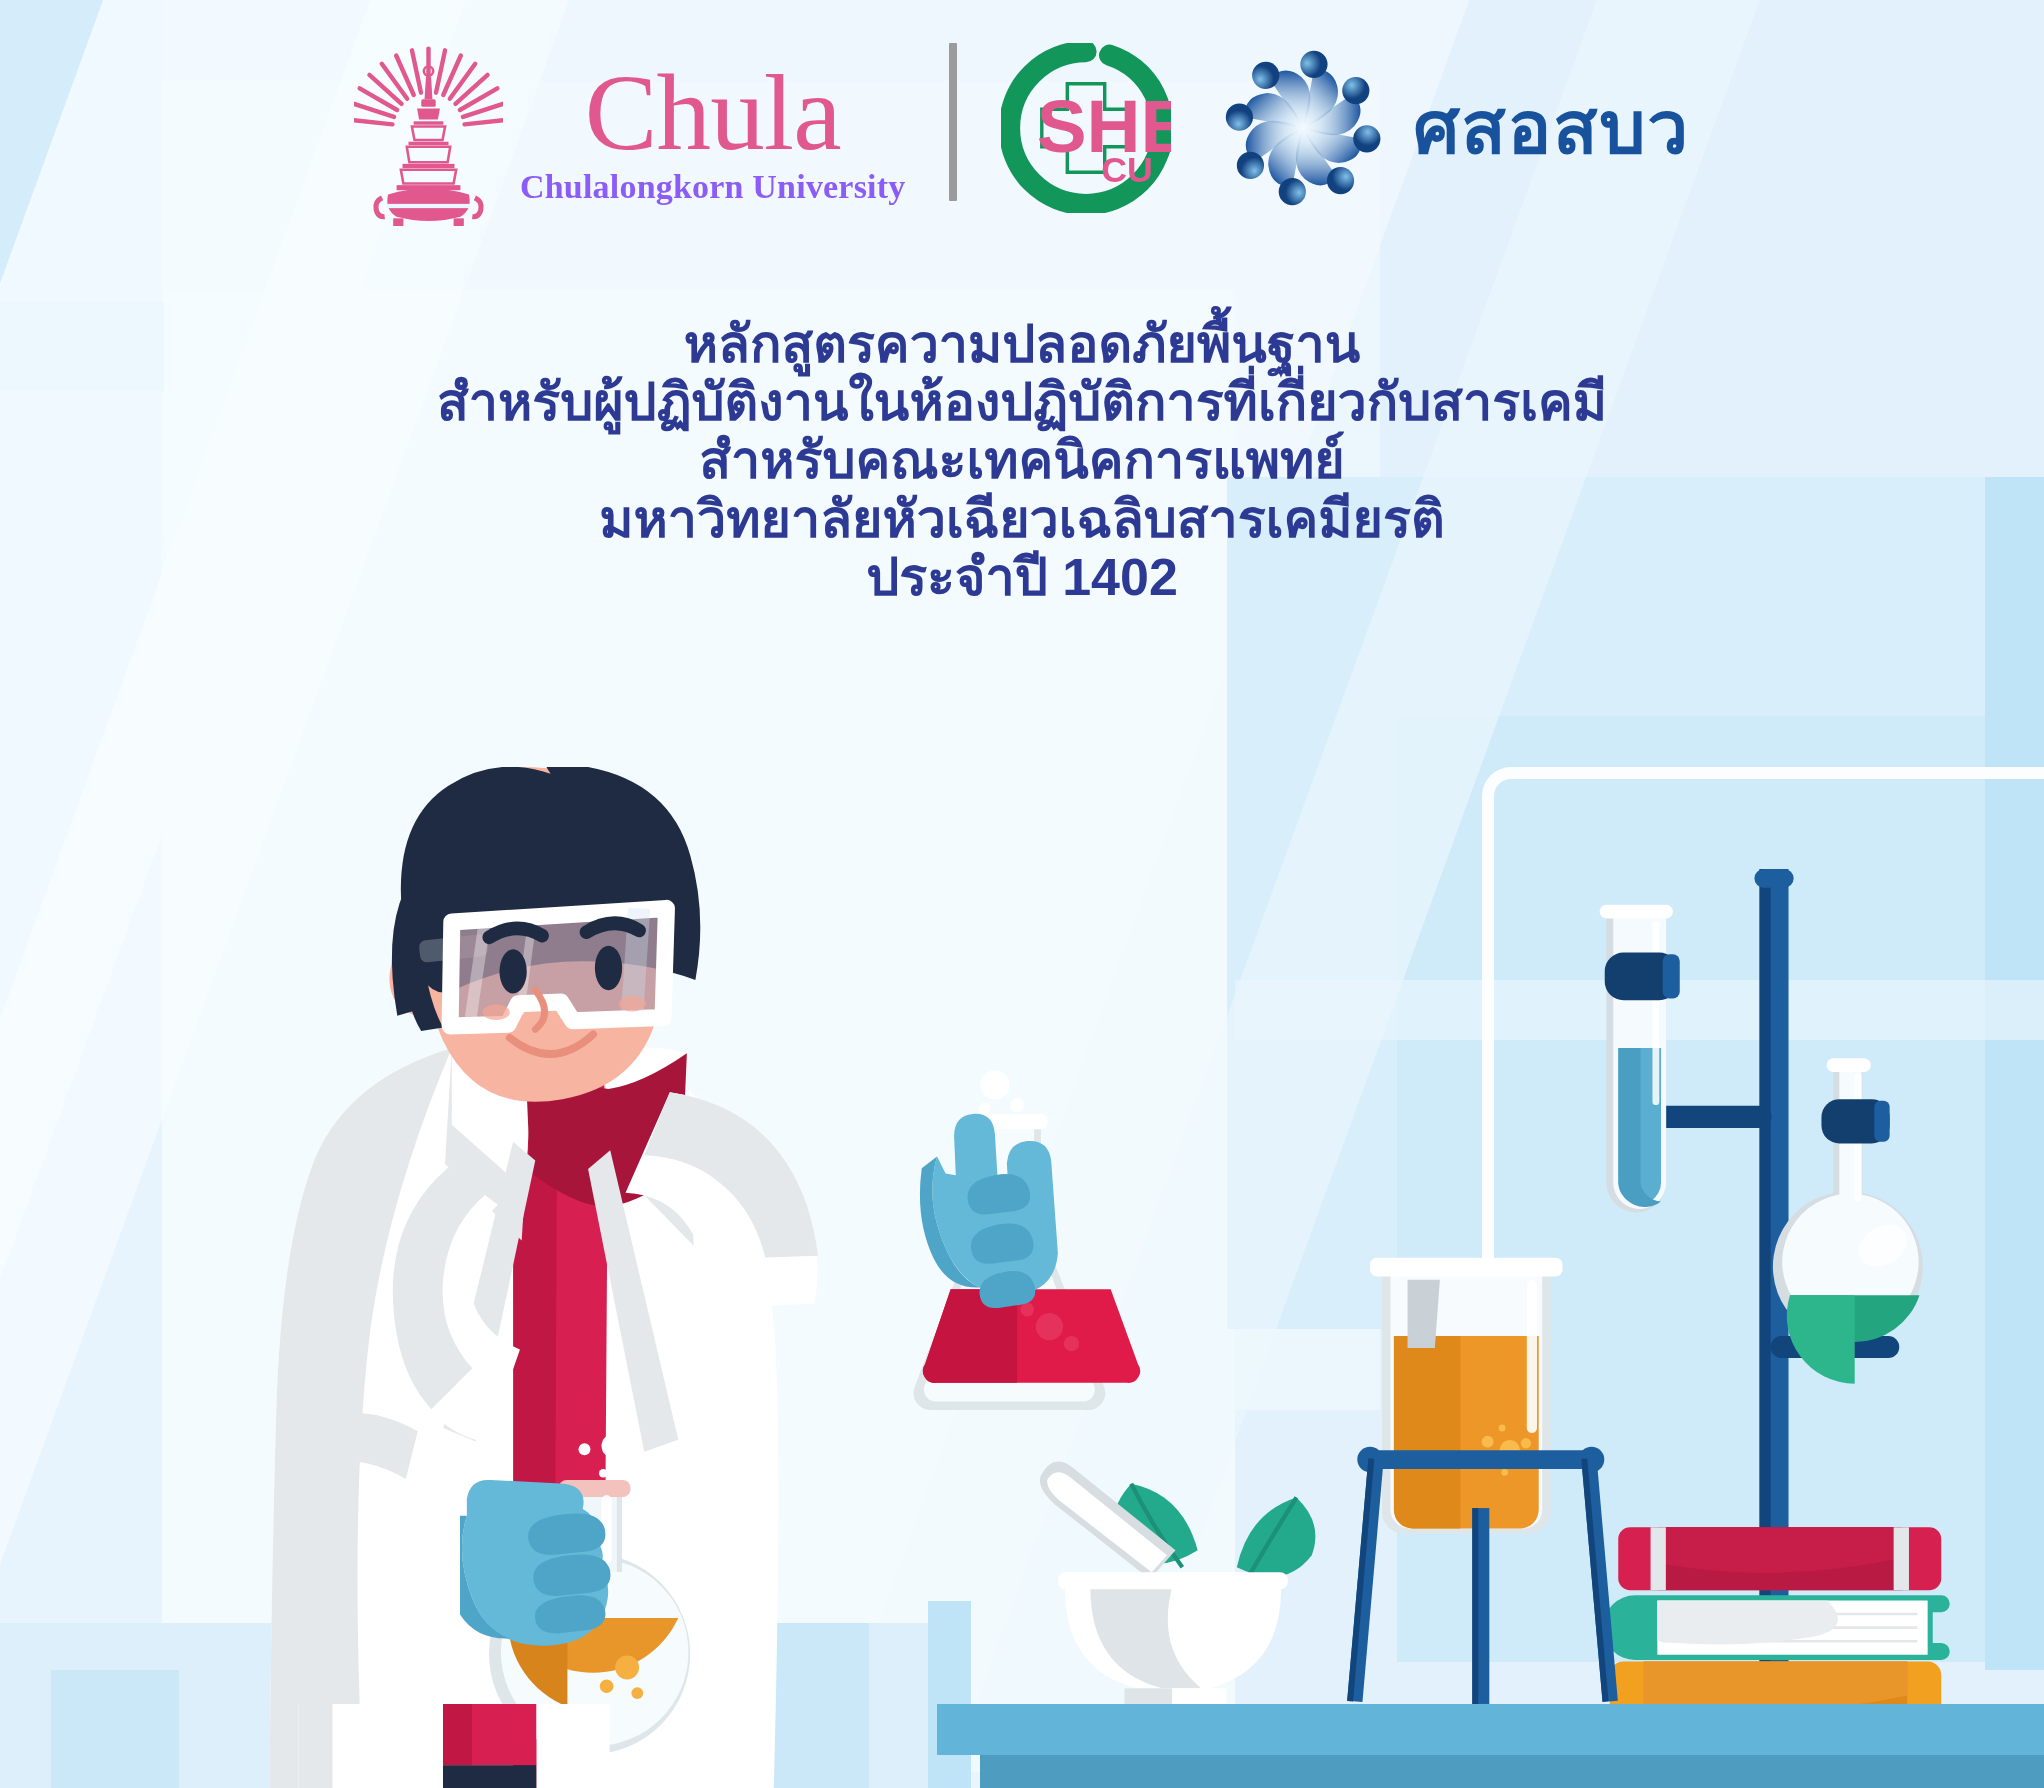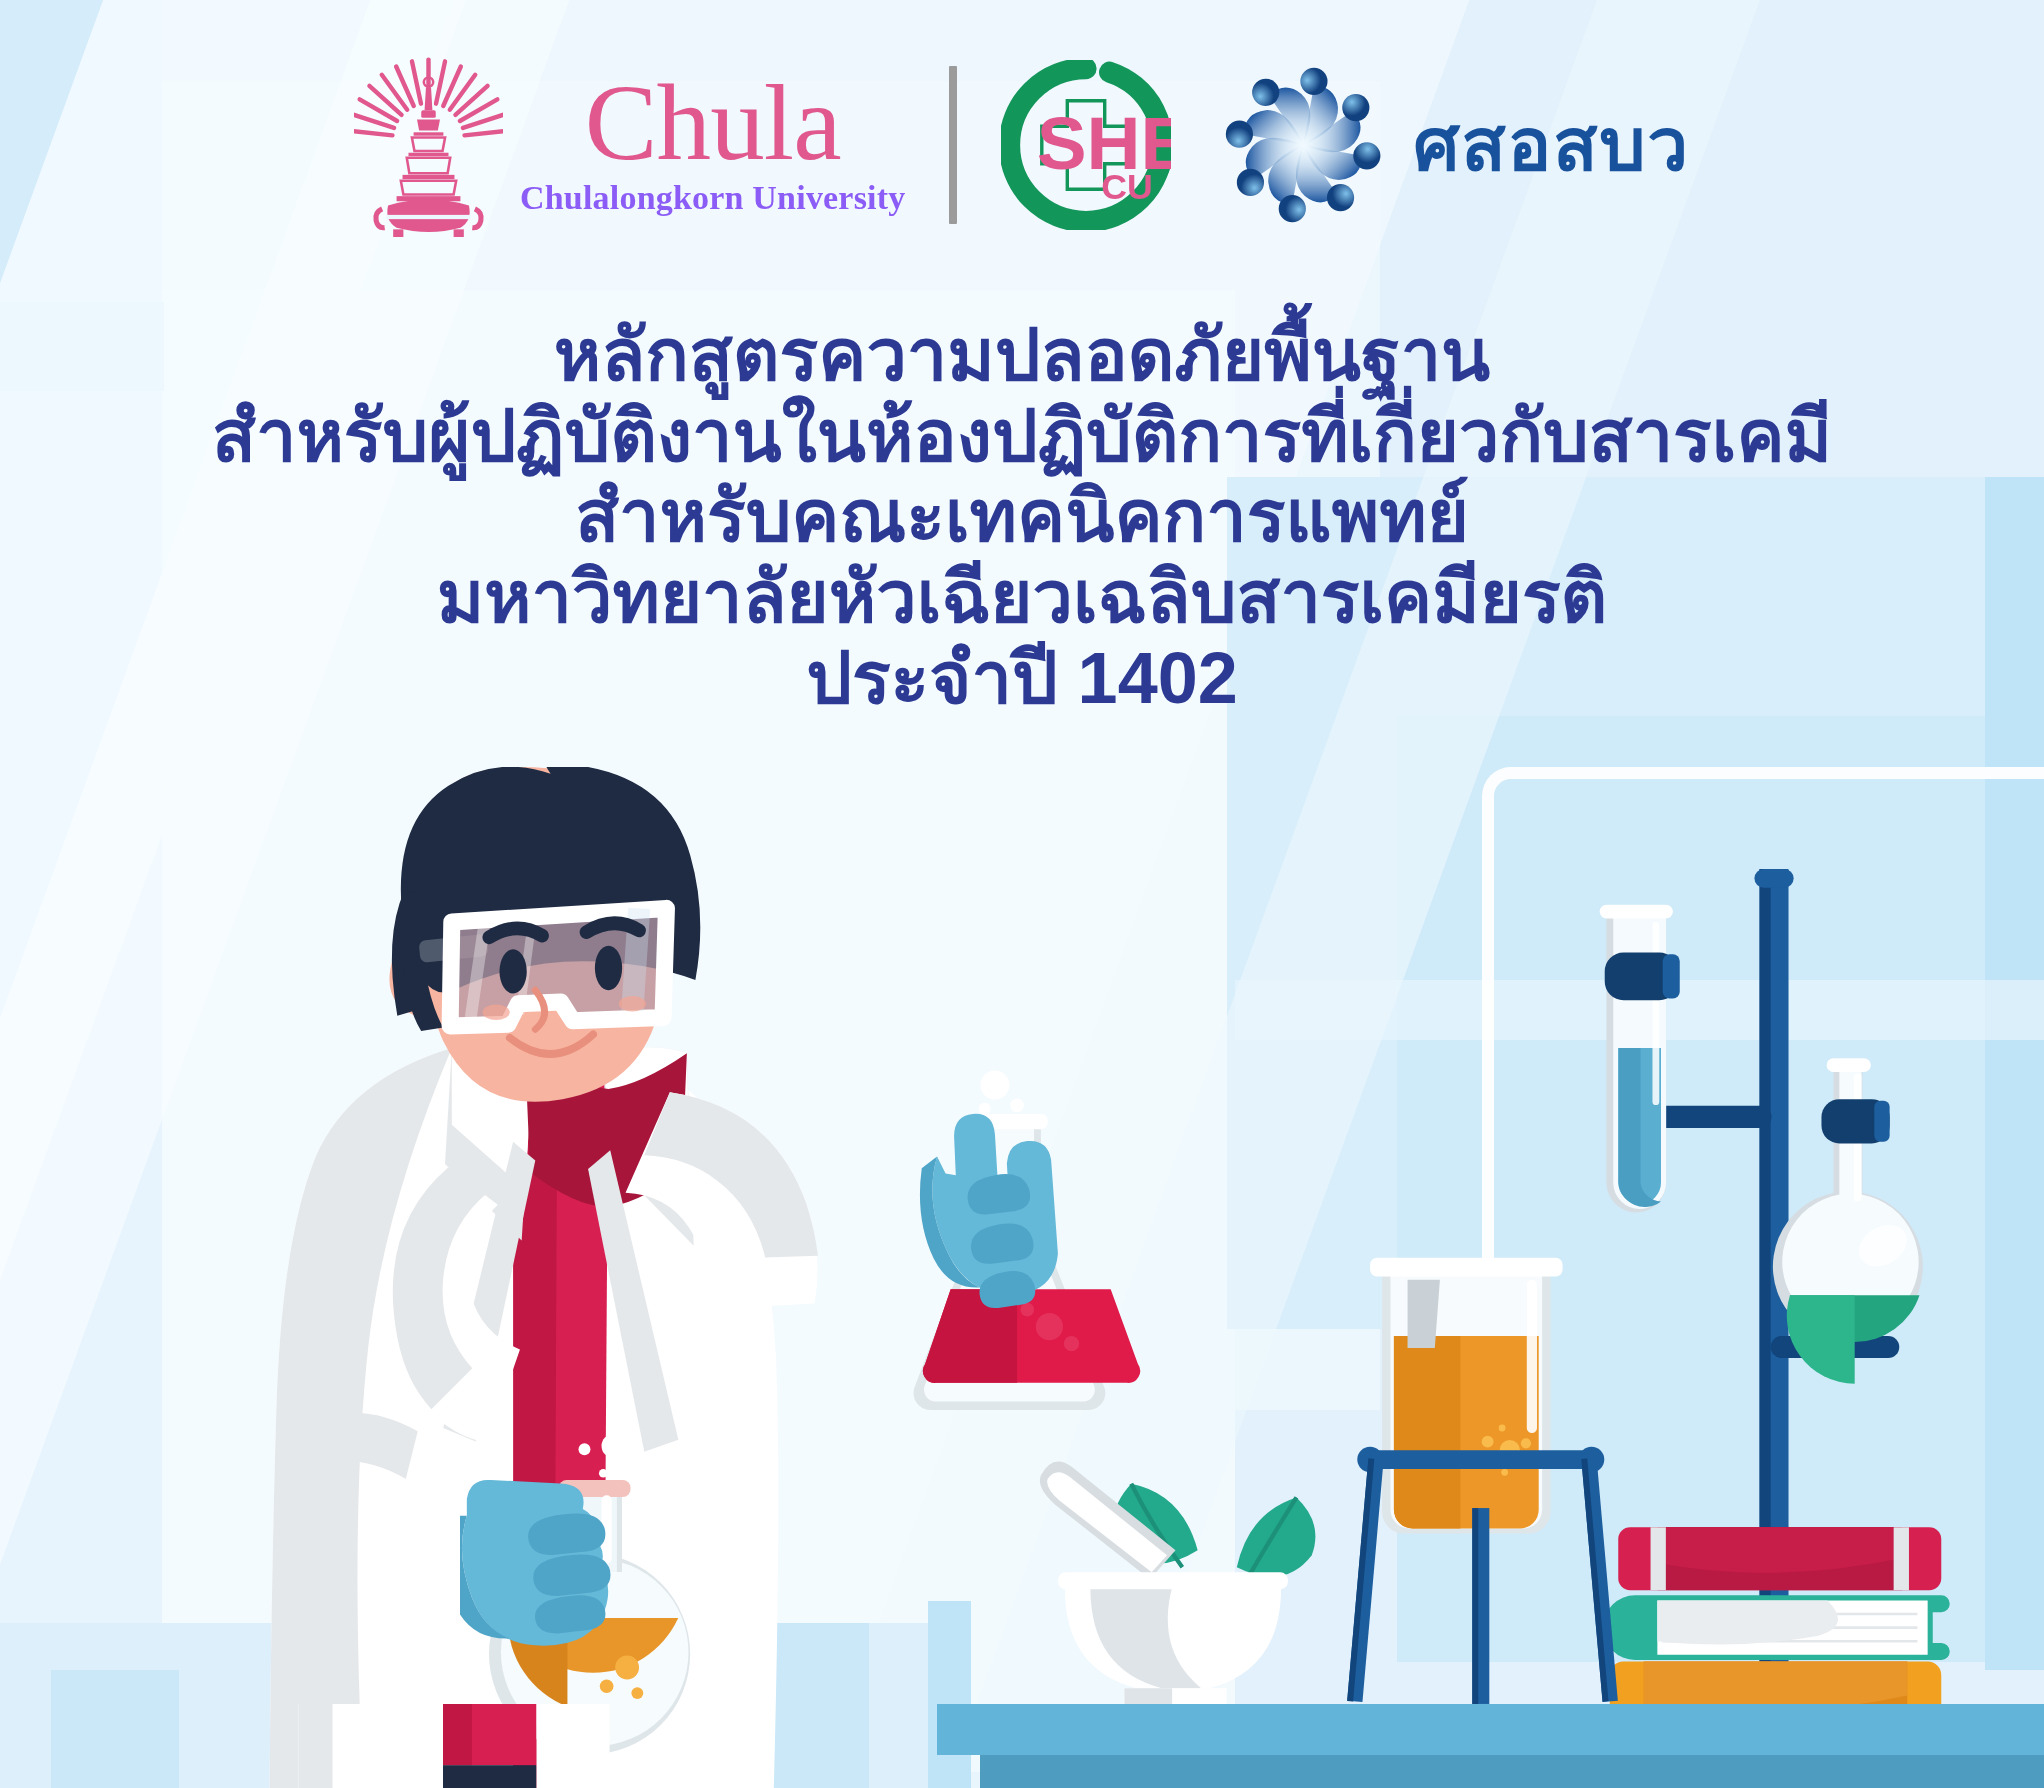--- a/index.html
+++ b/index.html
@@ -42,21 +42,21 @@
   .bg-diag3{
     left:153px;top:-281px;width:954px;height:2385px;
     background:#f6fcff;transform:rotate(20deg);opacity:.55;}
   .bg-diag4{
     left:1261px;top:-256px;width:153px;height:2385px;
     background:#eef8fe;transform:rotate(20deg);opacity:.6;}
 
   
   #logo-bar{
     position:absolute;left:0;top:43px;width:2044px;height:204px;
-    display:flex;align-items:center;justify-content:center;gap:0px;
+    display:flex;align-items:flex-start;justify-content:center;gap:0px;
   }
   .logo-group{display:flex;align-items:center;}
 
   
   .chula-emblem{position:relative;width:149px;height:183px;}
   .chula-emblem svg{display:block;}
   .chula-word{margin-left:17px;display:flex;flex-direction:column;align-items:center;}
   .chula-name{
     font-family:"Liberation Serif", serif;
     font-size:109px;line-height:.92;font-weight:400;color:#e0588e;
@@ -84,21 +84,21 @@
 
   
   #title-block{
     position:absolute;left:0;top:315px;width:2044px;
     text-align:center;
   }
   .title-line{
     color:#2c3a94;
     font-family:"Liberation Sans", sans-serif;
     font-weight:700;
-    font-size:72px;
+    font-size:52px;
     line-height:1.12;
     white-space:nowrap;
   }
 
   
   #scene{position:absolute;inset:0;}
   .sv{position:absolute;}
 
   
   .desk-top{position:absolute;left:937px;top:1704px;width:1107px;height:51px;background:#62b4d8;}

